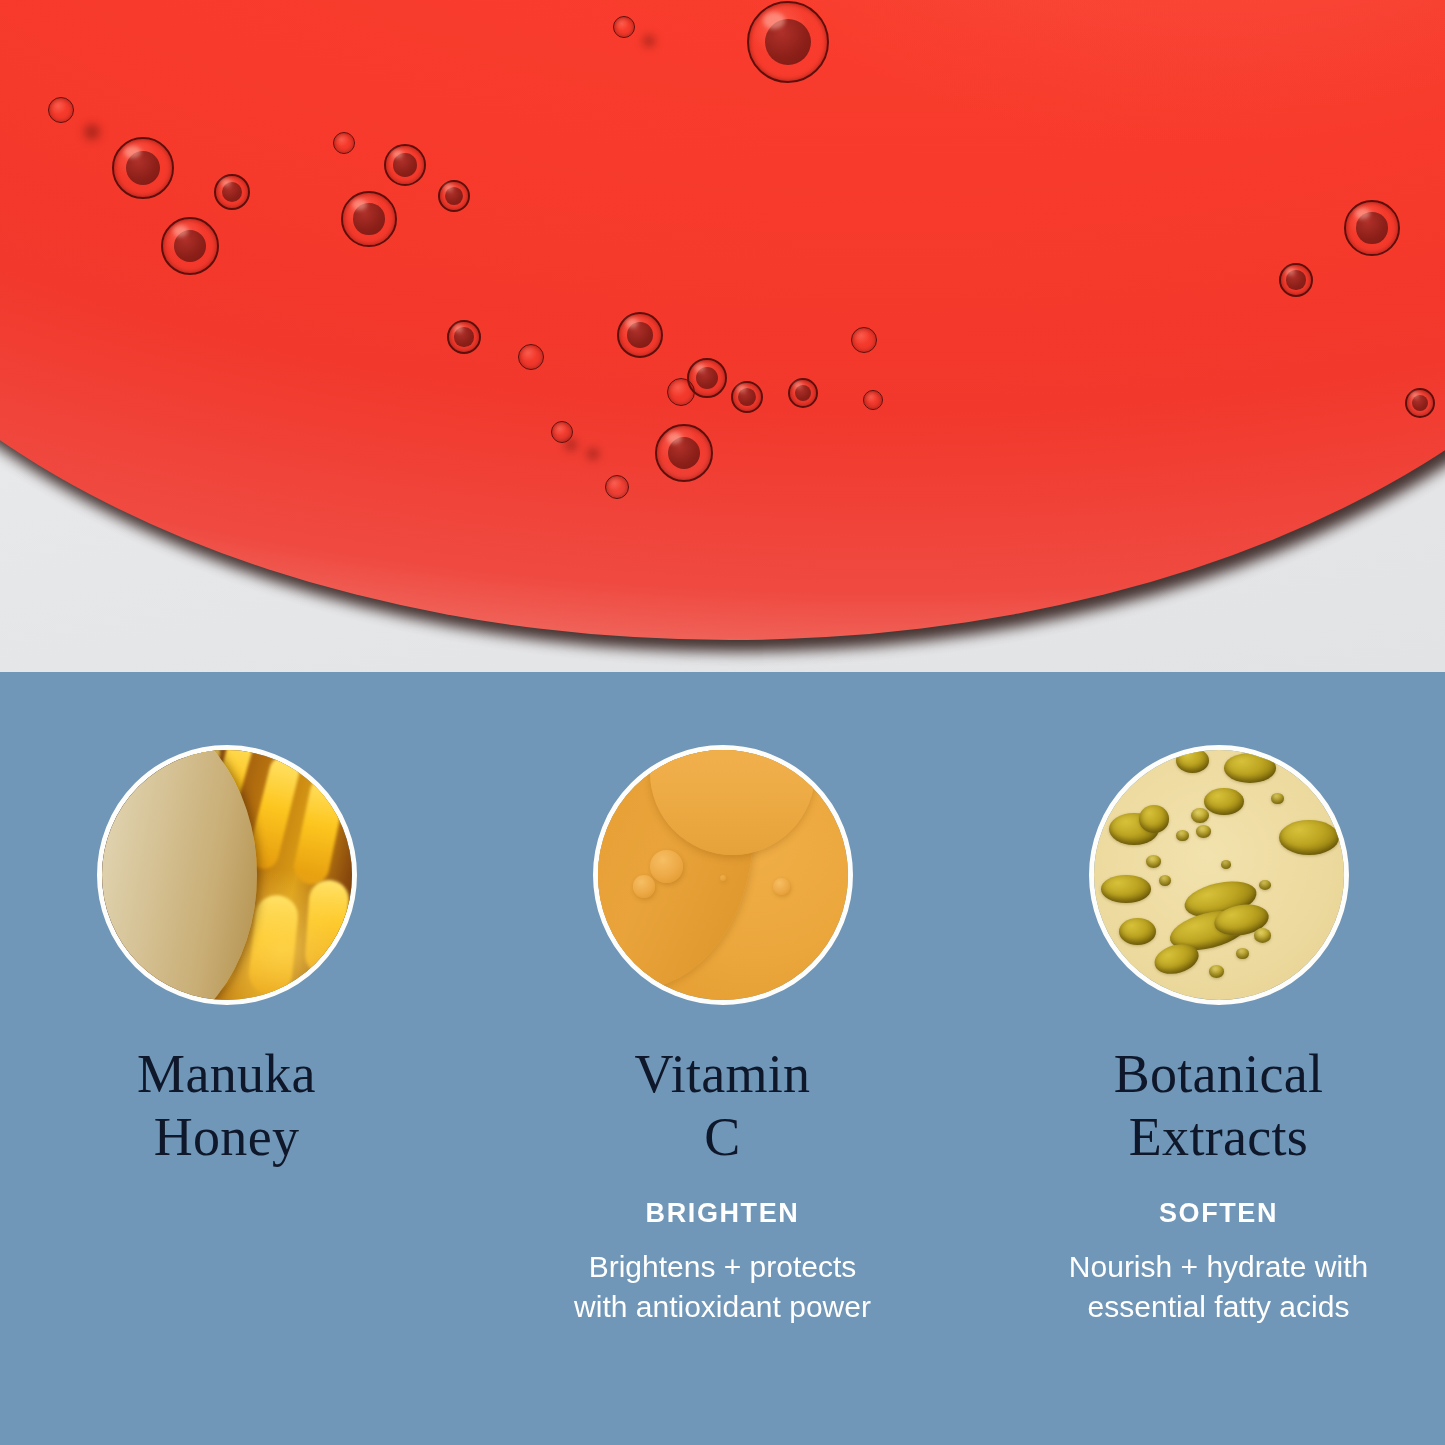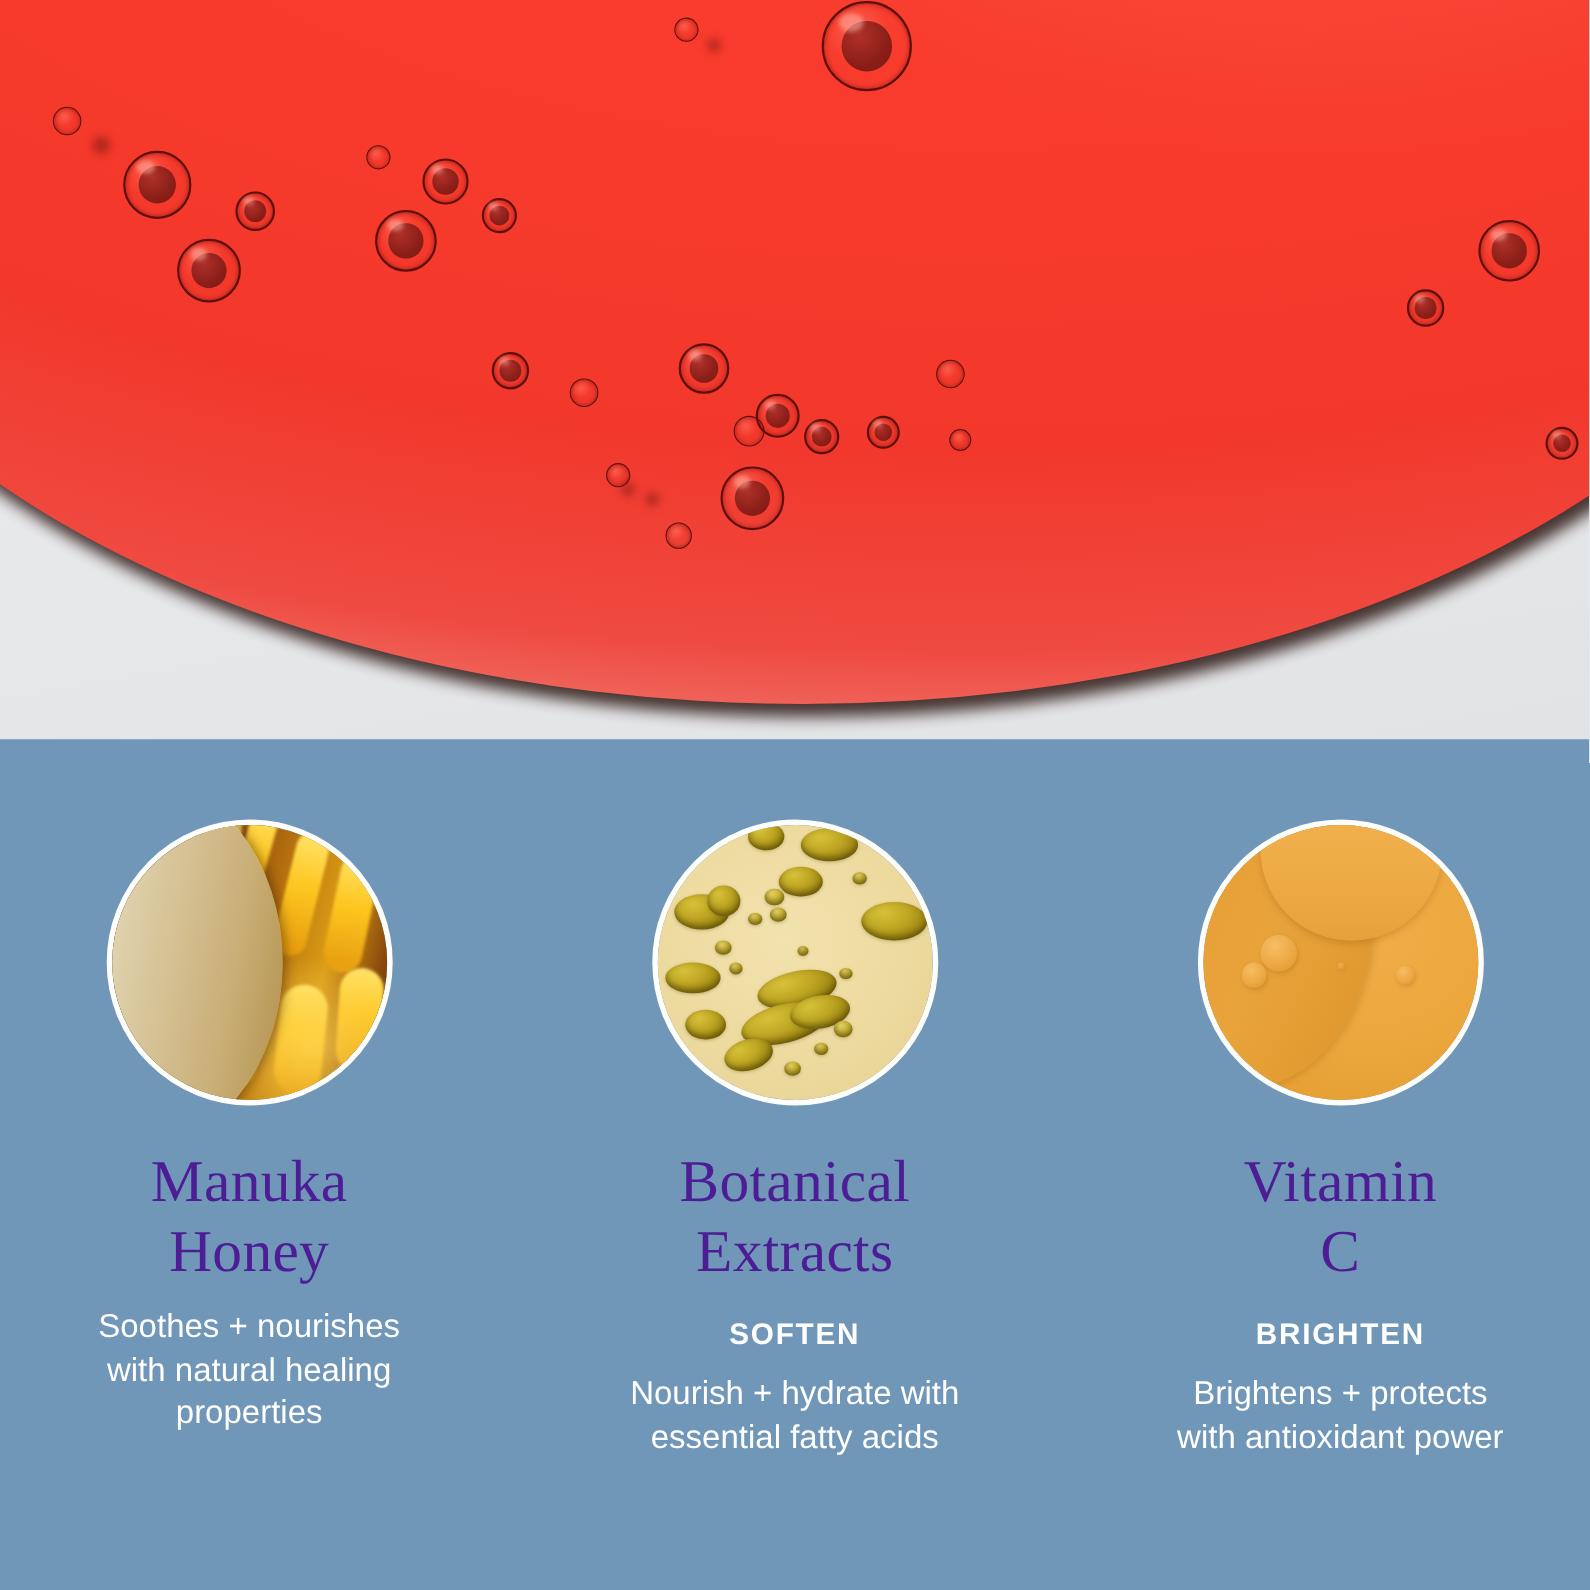--- a/index.html
+++ b/index.html
@@ -211,21 +211,21 @@
     background: radial-gradient(ellipse at 34% 28%, #d7c13a 0%, #bda521 42%, #9a8412 72%, #6d5b0a 100%);
     box-shadow: inset 0 -3px 6px rgba(60,48,4,.55), 0 1px 3px rgba(90,72,10,.3);
   }
   .oil.sm {
     background: radial-gradient(ellipse at 36% 30%, #e4d265 0%, #c8b12c 55%, #8d7a11 100%);
   }
 
   
   .heading {
     font-family: "Liberation Serif", "DejaVu Serif", serif;
-    color: #4c1d95;
+    color: #0f172a;
     font-size: 54px;
     line-height: 1.16;
     font-weight: 400;
     margin: 38px 0 0 0;
     letter-spacing: .3px;
   }
   .benefit {
     font-family: "Liberation Sans", sans-serif;
     color: #ffffff;
     font-size: 27px;
@@ -406,21 +406,37 @@
             <div class="honey-streak" style="left:63%; top:2%;  width:12%; height:46%; transform:rotate(14deg);"></div>
             <div class="honey-streak" style="left:80%; top:10%; width:14%; height:44%; transform:rotate(12deg);"></div>
             <div class="honey-streak" style="left:38%; top:56%; width:16%; height:40%; transform:rotate(8deg);"></div>
             <div class="honey-streak" style="left:60%; top:58%; width:17%; height:40%; transform:rotate(6deg);"></div>
             <div class="honey-streak" style="left:82%; top:52%; width:16%; height:38%; transform:rotate(4deg);"></div>
             <div class="honey-glow"></div>
             <div class="honey-cream"></div>
           </div>
         </div>
         <div class="heading">Manuka<br>Honey</div>
-        <div class="desc">Soothes + nourishes with natural healing properties</div>
+      </div>
+
+      <div class="col">
+        <div class="circle-img">
+          <div class="circle-inner">
+            <div class="vitc-bg"></div>
+            <div class="vitc-blob"></div>
+            <div class="vitc-drop-big"></div>
+            <div class="vitc-drop" style="left:21%; top:40%; width:13%; height:13%;"></div>
+            <div class="vitc-drop" style="left:14%; top:50%; width:9%;  height:9%;"></div>
+            <div class="vitc-drop" style="left:70%; top:51%; width:7%;  height:7%;"></div>
+            <div class="vitc-drop" style="left:49%; top:50%; width:2.5%; height:2.5%; opacity:.55;"></div>
+          </div>
+        </div>
+        <div class="heading">Vitamin<br>C</div>
+        <div class="benefit">BRIGHTEN</div>
+        <div class="desc">Brightens + protects with antioxidant power</div>
       </div>
 
       <div class="col">
         <div class="circle-img">
           <div class="circle-inner">
             <div class="bot-bg"></div>
             <div class="oil" style="left:52%;  top:1%;   width:21%; height:12%;"></div>
             <div class="oil" style="left:33%;  top:-1%;  width:13%; height:10%;"></div>
             <div class="oil" style="left:44%;  top:15%;  width:16%; height:11%;"></div>
             <div class="oil" style="left:6%;   top:25%;  width:20%; height:13%;"></div>
@@ -443,32 +459,15 @@
             <div class="oil sm" style="left:57%; top:79%; width:5%; height:4.5%;"></div>
             <div class="oil sm" style="left:46%; top:86%; width:6%; height:5%;"></div>
             <div class="oil sm" style="left:66%; top:52%; width:5%; height:4%;"></div>
           </div>
         </div>
         <div class="heading">Botanical<br>Extracts</div>
         <div class="benefit">SOFTEN</div>
         <div class="desc">Nourish + hydrate with essential fatty acids</div>
       </div>
 
-      <div class="col">
-        <div class="circle-img">
-          <div class="circle-inner">
-            <div class="vitc-bg"></div>
-            <div class="vitc-blob"></div>
-            <div class="vitc-drop-big"></div>
-            <div class="vitc-drop" style="left:21%; top:40%; width:13%; height:13%;"></div>
-            <div class="vitc-drop" style="left:14%; top:50%; width:9%;  height:9%;"></div>
-            <div class="vitc-drop" style="left:70%; top:51%; width:7%;  height:7%;"></div>
-            <div class="vitc-drop" style="left:49%; top:50%; width:2.5%; height:2.5%; opacity:.55;"></div>
-          </div>
-        </div>
-        <div class="heading">Vitamin<br>C</div>
-        <div class="benefit">BRIGHTEN</div>
-        <div class="desc">Brightens + protects with antioxidant power</div>
-      </div>
-
     </div>
   </div>
 </div>
 
 </body></html>

